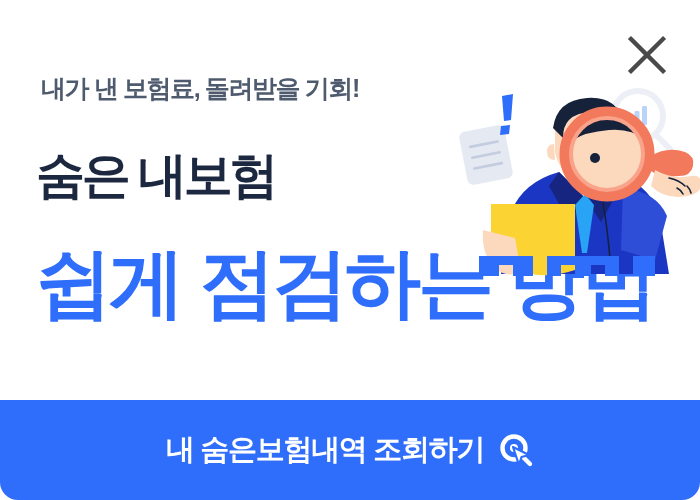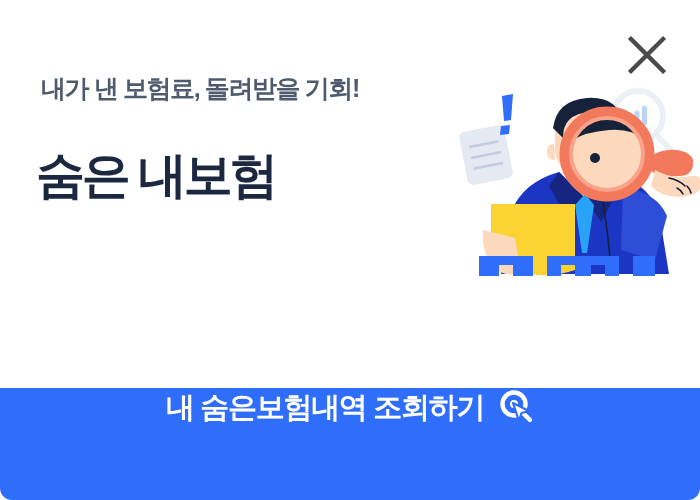--- a/index.html
+++ b/index.html
@@ -1,20 +1,20 @@
 <!DOCTYPE html>
 <html><head>
 <meta charset="utf-8">
 <style>
   html,body{margin:0;padding:0;background:#ffffff;}
   body{width:700px;height:500px;overflow:hidden;
        font-family:"Liberation Sans","DejaVu Sans",sans-serif;}
 
   #banner{position:relative;width:700px;height:500px;background:#ffffff;
-          border-radius:12px;overflow:hidden;}
+          border-radius:18px;overflow:hidden;}
 
   
   #close-btn{position:absolute;right:26px;top:28px;width:54px;height:54px;
              display:flex;align-items:center;justify-content:center;cursor:pointer;}
   #close-btn svg{display:block;}
 
   
   #subtitle{position:absolute;left:41px;top:72px;font-size:25px;font-weight:bold;
             color:#4e5a6e;letter-spacing:-1.4px;white-space:nowrap;}
 
@@ -22,22 +22,22 @@
          color:#1c2740;letter-spacing:-3.2px;white-space:nowrap;line-height:1;}
 
   #head2{position:absolute;left:36px;top:245px;font-size:76px;font-weight:bold;
          color:#2f6dfb;letter-spacing:-3.2px;white-space:nowrap;line-height:1;}
 
   
   #illus{position:absolute;left:455px;top:78px;width:245px;height:205px;}
   #illus svg{display:block;}
 
   
-  #cta-bar{position:absolute;left:0;bottom:0;width:700px;height:112px;
-           background:#2f6dfb;display:flex;align-items:flex-start;justify-content:center;
+  #cta-bar{position:absolute;left:0;bottom:0;width:700px;height:100px;
+           background:#2f6dfb;display:flex;align-items:center;justify-content:center;
            gap:14px;cursor:pointer;}
   #cta-label{color:#ffffff;font-size:29px;font-weight:bold;letter-spacing:-1.3px;
              white-space:nowrap;}
   #cta-icon{display:flex;align-items:center;}
 </style>
 </head>
 <body>
 
 <div id="banner">
 
@@ -45,20 +45,21 @@
     <span>
       <svg width="42" height="42" viewBox="0 0 42 42">
         <line x1="5" y1="5" x2="37" y2="37" stroke="#4a4a4a" stroke-width="4.4" stroke-linecap="square"></line>
         <line x1="37" y1="5" x2="5" y2="37" stroke="#4a4a4a" stroke-width="4.4" stroke-linecap="square"></line>
       </svg>
     </span>
   </div>
 
   <div id="subtitle">내가 낸 보험료, 돌려받을 기회!</div>
   <div id="head1">숨은 내보험</div>
+  <div id="head2">쉽게 점검하는 방법</div>
 
   <div id="illus">
     <svg width="245" height="205" viewBox="0 0 245 205">
 
       <g>
         <rect x="8" y="50" width="46" height="54" rx="6" fill="#e4e9f2" transform="rotate(-11 31 77)"></rect>
         <g stroke="#c3cddf" stroke-width="2.6" stroke-linecap="round" transform="rotate(-11 31 77)">
           <line x1="17" y1="66" x2="45" y2="66"></line>
           <line x1="17" y1="77" x2="45" y2="77"></line>
           <line x1="17" y1="88" x2="45" y2="88"></line>

